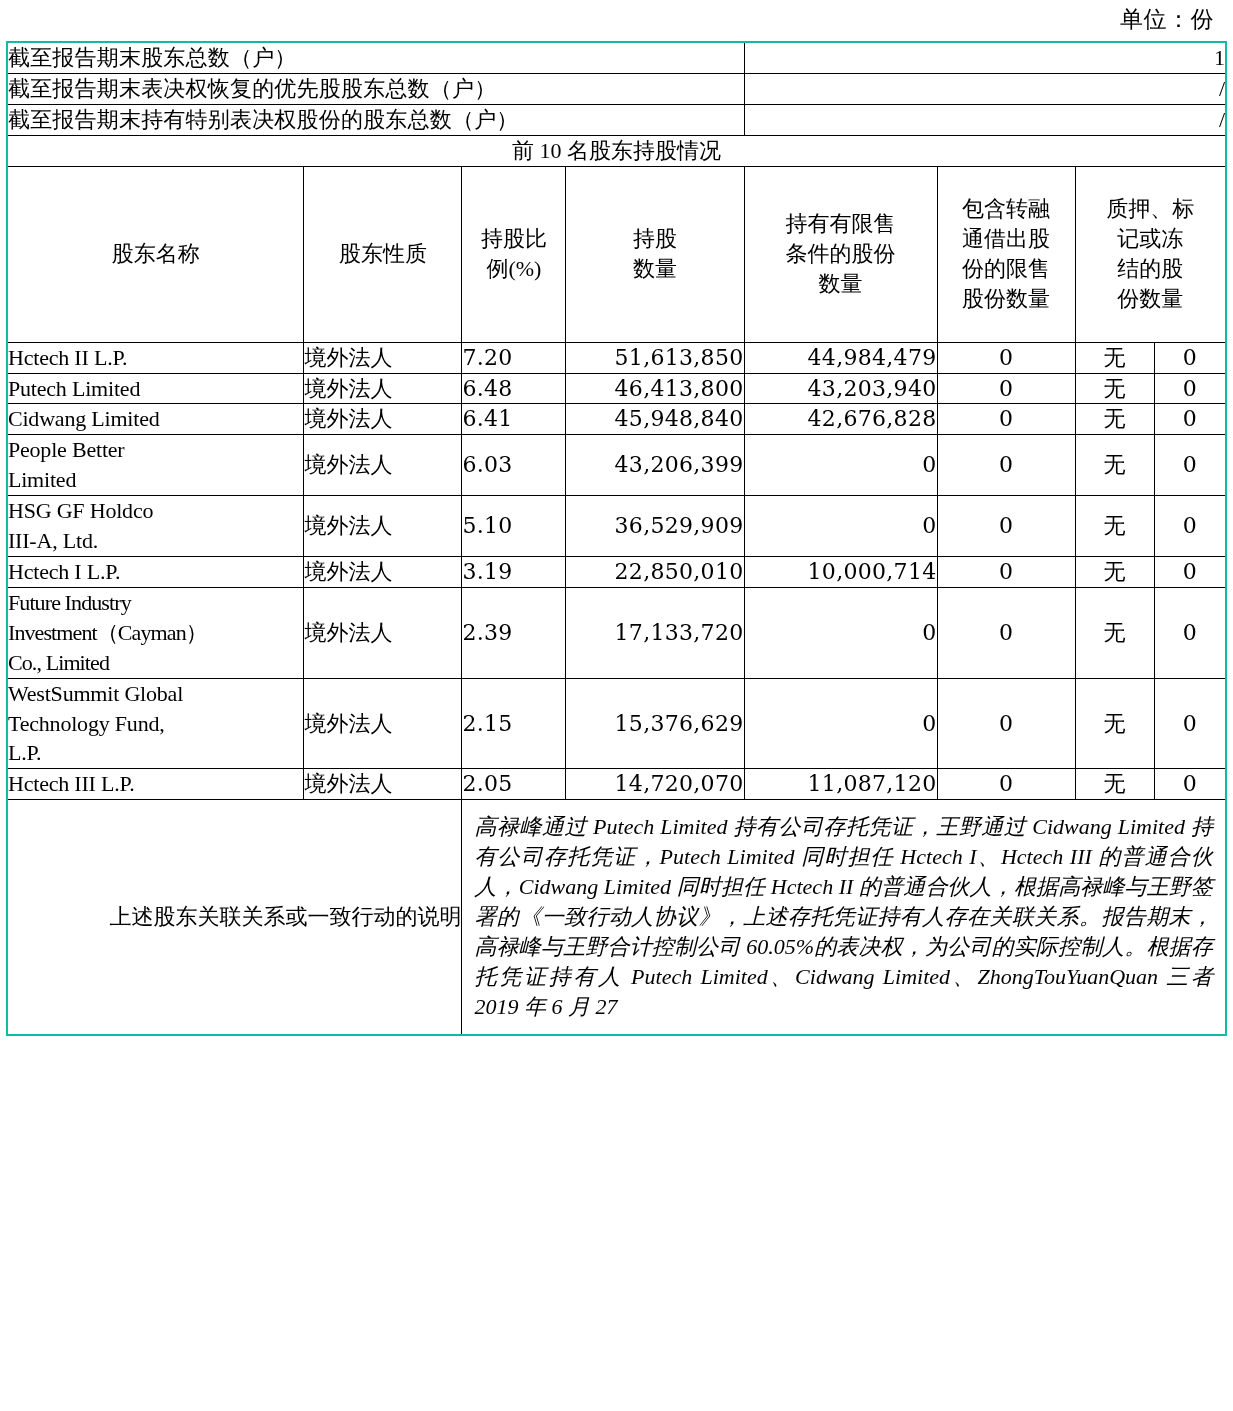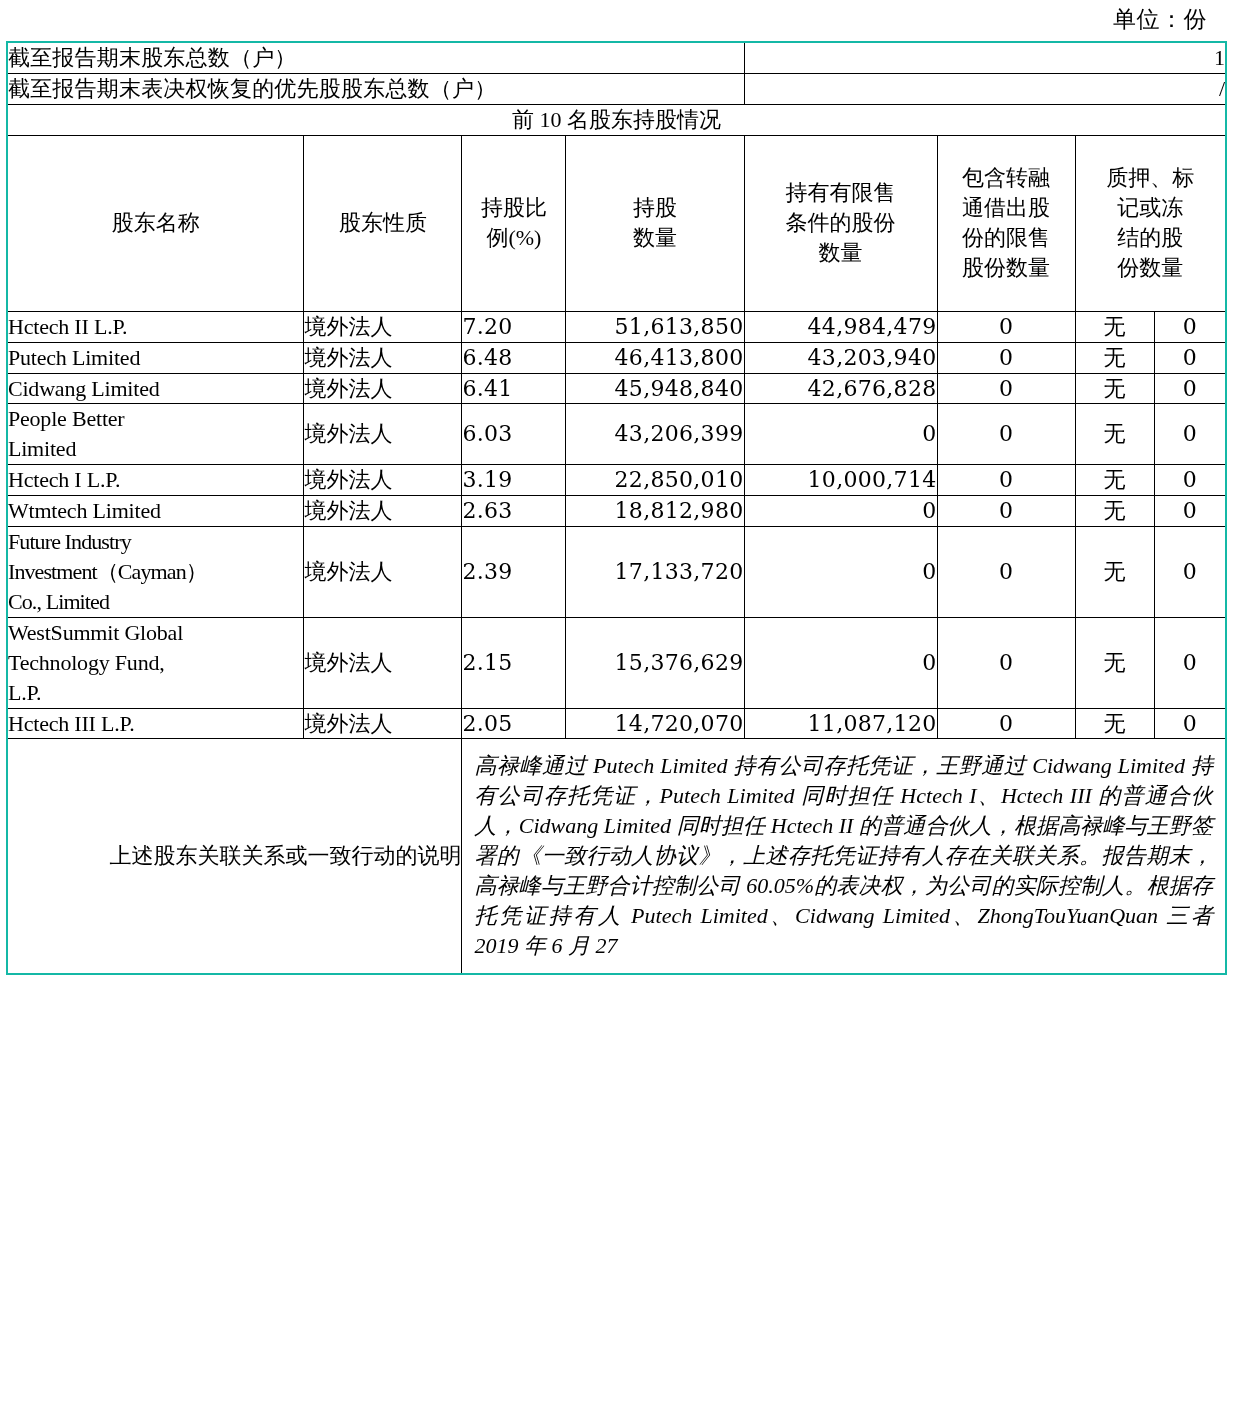--- a/index.html
+++ b/index.html
@@ -19,21 +19,21 @@
     width: 1233px;
     height: 1411px;
     position: relative;
   }
 
   
   .unit-line {
     text-align: right;
     font-size: 23px;
     line-height: 1;
-    padding: 8px 26px 10px 0;
+    padding: 8px 19px 10px 0;
     font-family: "Liberation Serif", "DejaVu Serif", serif;
     letter-spacing: 0.5px;
   }
 
   
   table.main {
     border-collapse: collapse;
     table-layout: fixed;
     width: 1219px;
     margin: 0 auto;
@@ -157,20 +157,24 @@
       <tr>
         <td class="sum-label" colspan="4">截至报告期末股东总数（户）</td>
         <td class="sum-value" colspan="4">1</td>
       </tr>
 
       <tr>
         <td class="sum-label" colspan="4">截至报告期末表决权恢复的优先股股东总数（户）</td>
         <td class="sum-value" colspan="4">/</td>
       </tr>
 
+      <tr>
+        <td class="sum-label" colspan="4">截至报告期末持有特别表决权股份的股东总数（户）</td>
+        <td class="sum-value" colspan="4">/</td>
+      </tr>
 
       <tr>
         <td class="section-banner" colspan="8">前 10 名股东持股情况</td>
       </tr>
 
       <tr style="height:176px">
         <td class="hd">股东名称</td>
         <td class="hd">股东性质</td>
         <td class="hd hd-narrow">
           <div>持股比</div>
@@ -237,42 +241,43 @@
 Limited</td>
         <td class="c-nature">境外法人</td>
         <td class="c-num-pct">6.03</td>
         <td class="c-num">43,206,399</td>
         <td class="c-num">0</td>
         <td class="c-center">0</td>
         <td class="c-status">无</td>
         <td class="c-center">0</td>
       </tr>
 
+      <tr>
+        <td class="c-name" style="white-space:pre-line">HSG GF Holdco
+III-A, Ltd.</td>
+        <td class="c-nature">境外法人</td>
+        <td class="c-num-pct">5.10</td>
+        <td class="c-num">36,529,909</td>
+        <td class="c-num">0</td>
+        <td class="c-center">0</td>
+        <td class="c-status">无</td>
+        <td class="c-center">0</td>
+      </tr>
 
       <tr>
         <td class="c-name">Hctech I L.P.</td>
         <td class="c-nature">境外法人</td>
         <td class="c-num-pct">3.19</td>
         <td class="c-num">22,850,010</td>
         <td class="c-num">10,000,714</td>
         <td class="c-center">0</td>
         <td class="c-status">无</td>
         <td class="c-center">0</td>
       </tr>
 
-      <tr>
-        <td class="c-name">Wtmtech Limited</td>
-        <td class="c-nature">境外法人</td>
-        <td class="c-num-pct">2.63</td>
-        <td class="c-num">18,812,980</td>
-        <td class="c-num">0</td>
-        <td class="c-center">0</td>
-        <td class="c-status">无</td>
-        <td class="c-center">0</td>
-      </tr>
 
       <tr>
         <td class="c-name" style="white-space:pre-line;letter-spacing:-0.9px">Future Industry
 Investment（Cayman）
 Co., Limited</td>
         <td class="c-nature">境外法人</td>
         <td class="c-num-pct">2.39</td>
         <td class="c-num">17,133,720</td>
         <td class="c-num">0</td>
         <td class="c-center">0</td>

